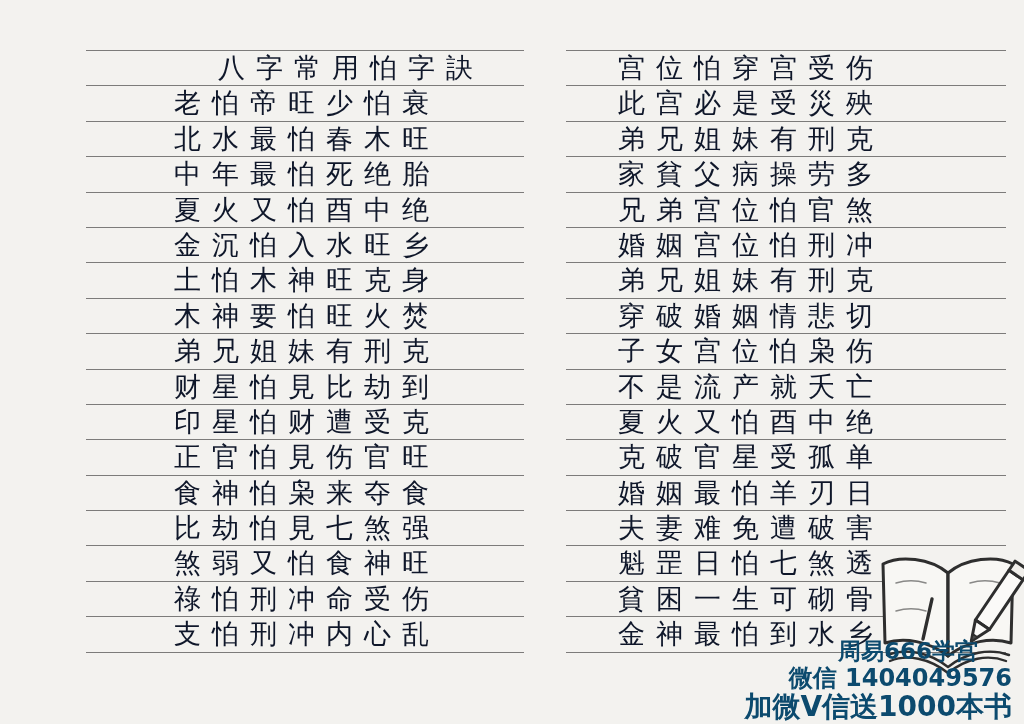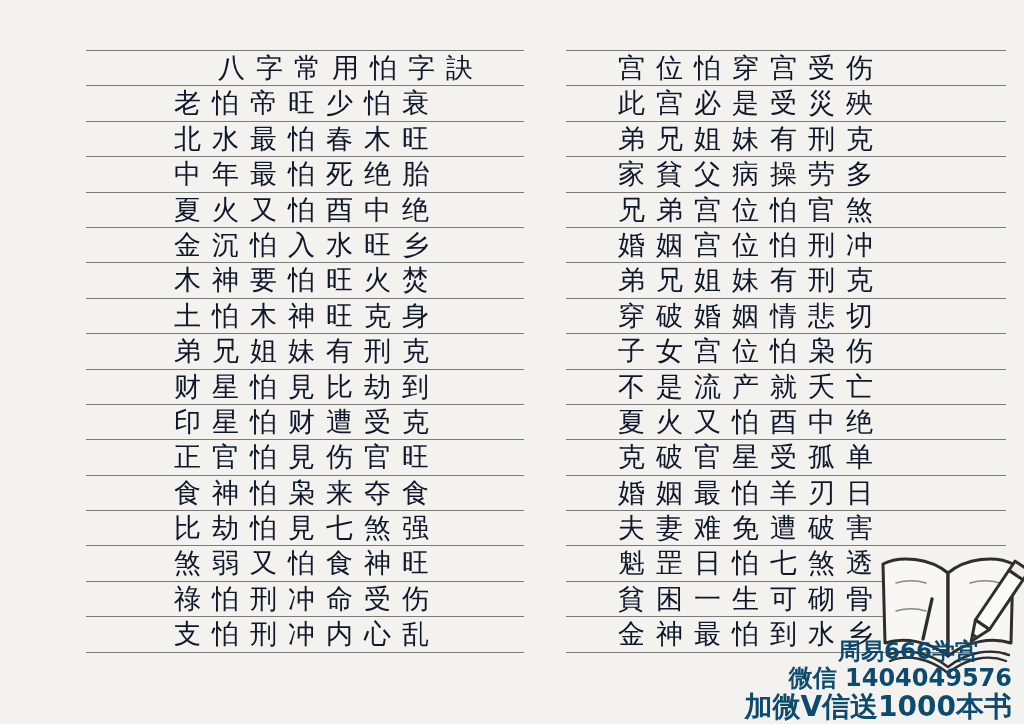--- a/index.html
+++ b/index.html
@@ -59,22 +59,22 @@
 
 <div>
 
   <div class="page left">
     <div class="row title">八字常用怕字訣</div>
     <div class="row">老怕帝旺少怕衰</div>
     <div class="row">北水最怕春木旺</div>
     <div class="row">中年最怕死绝胎</div>
     <div class="row">夏火又怕酉中绝</div>
     <div class="row">金沉怕入水旺乡</div>
+    <div class="row">土怕木神旺克身</div>
     <div class="row">木神要怕旺火焚</div>
-    <div class="row">土怕木神旺克身</div>
     <div class="row">弟兄姐妹有刑克</div>
     <div class="row">财星怕見比劫到</div>
     <div class="row">印星怕财遭受克</div>
     <div class="row">正官怕見伤官旺</div>
     <div class="row">食神怕枭来夺食</div>
     <div class="row">比劫怕見七煞强</div>
     <div class="row">煞弱又怕食神旺</div>
     <div class="row">祿怕刑冲命受伤</div>
     <div class="row">支怕刑冲内心乱</div>
   </div>

